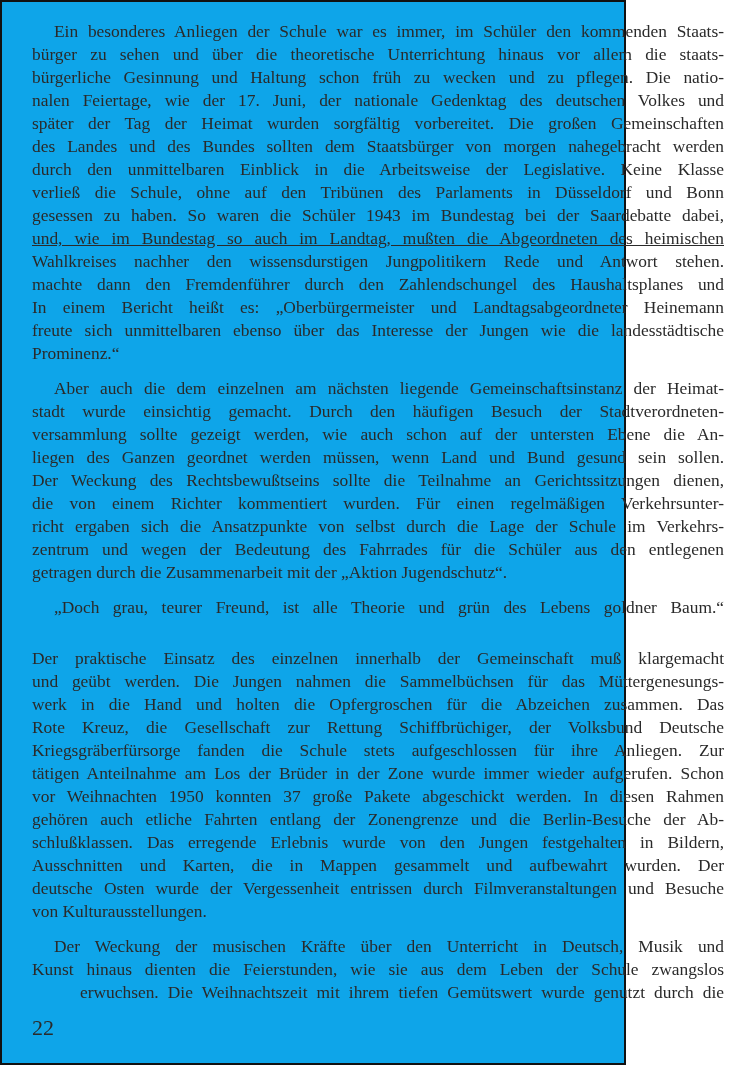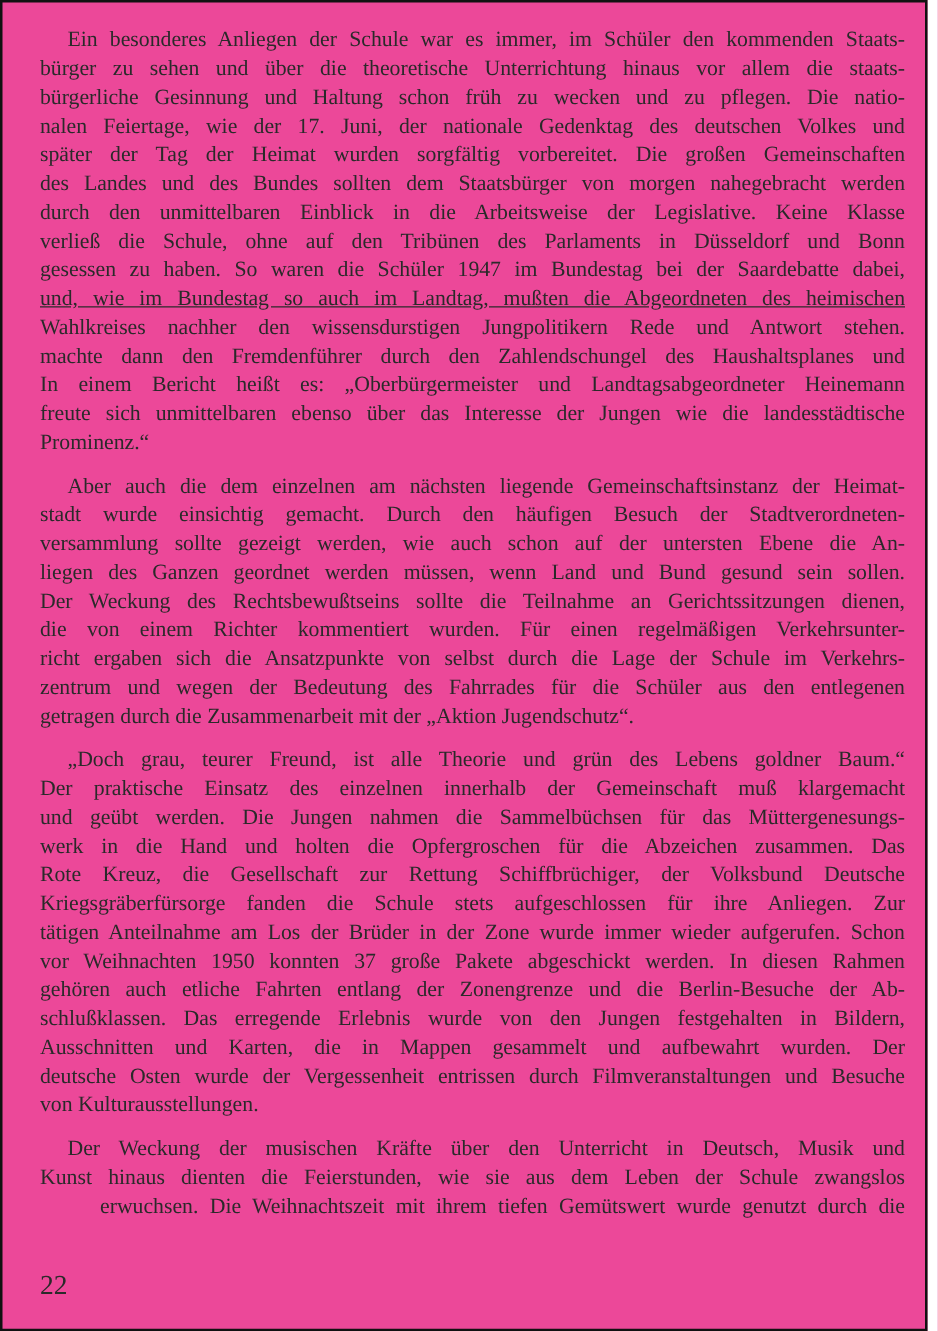--- a/index.html
+++ b/index.html
@@ -8,24 +8,24 @@
       background: #ffffff;
     }
     body {
       width: 750px;
       height: 1065px;
       overflow: hidden;
     }
     .page {
       position: relative;
       box-sizing: border-box;
-      width: 742px;
+      width: 626px;
       height: 1065px;
       border: 2px solid #111111;
-      background: #ec4899;
+      background: #0ea5e9;
     }
     .text-block {
       position: absolute;
       left: 30px;
       top: 18px;
       width: 692px;
       font-family: "Liberation Serif", "DejaVu Serif", serif;
       font-size: 17.4px;
       line-height: 23px;
       color: #2a2a2a;
@@ -65,42 +65,42 @@
   <div class="text-block" id="text-block">
       <div class="para" style="text-indent: 0px;">
         <span class="line first" style="white-space: nowrap; display: block;">Ein besonderes Anliegen der Schule war es immer, im Schüler den kommenden Staats-</span>
         <span class="line" style="white-space: nowrap; display: block;">bürger zu sehen und über die theoretische Unterrichtung hinaus vor allem die staats-</span>
         <span class="line" style="white-space: nowrap; display: block;">bürgerliche Gesinnung und Haltung schon früh zu wecken und zu pflegen. Die natio-</span>
         <span class="line" style="white-space: nowrap; display: block;">nalen Feiertage, wie der 17. Juni, der nationale Gedenktag des deutschen Volkes und</span>
         <span class="line" style="white-space: nowrap; display: block;">später der Tag der Heimat wurden sorgfältig vorbereitet. Die großen Gemeinschaften</span>
         <span class="line" style="white-space: nowrap; display: block;">des Landes und des Bundes sollten dem Staatsbürger von morgen nahegebracht werden</span>
         <span class="line" style="white-space: nowrap; display: block;">durch den unmittelbaren Einblick in die Arbeitsweise der Legislative. Keine Klasse</span>
         <span class="line" style="white-space: nowrap; display: block;">verließ die Schule, ohne auf den Tribünen des Parlaments in Düsseldorf und Bonn</span>
-        <span class="line" style="white-space: nowrap; display: block;">gesessen zu haben. So waren die Schüler 1947 im Bundestag bei der Saardebatte dabei,</span>
+        <span class="line" style="white-space: nowrap; display: block;">gesessen zu haben. So waren die Schüler 1943 im Bundestag bei der Saardebatte dabei,</span>
         <span class="line" style="white-space: nowrap; display: block; text-decoration: underline;">und, wie im Bundestag so auch im Landtag, mußten die Abgeordneten des heimischen</span>
         <span class="line" style="white-space: nowrap; display: block;">Wahlkreises nachher den wissensdurstigen Jungpolitikern Rede und Antwort stehen.</span>
         <span class="line" style="white-space: nowrap; display: block;">machte dann den Fremdenführer durch den Zahlendschungel des Haushaltsplanes und</span>
         <span class="line" style="white-space: nowrap; display: block;">In einem Bericht heißt es: „Oberbürgermeister und Landtagsabgeordneter Heinemann</span>
         <span class="line" style="white-space: nowrap; display: block;">freute sich unmittelbaren ebenso über das Interesse der Jungen wie die landesstädtische</span>
         <span class="line last" style="white-space: nowrap; display: block;">Prominenz.“</span>
       </div>
       <div class="para" style="text-indent: 0px;">
         <span class="line first" style="white-space: nowrap; display: block;">Aber auch die dem einzelnen am nächsten liegende Gemeinschaftsinstanz der Heimat-</span>
         <span class="line" style="white-space: nowrap; display: block;">stadt wurde einsichtig gemacht. Durch den häufigen Besuch der Stadtverordneten-</span>
         <span class="line" style="white-space: nowrap; display: block;">versammlung sollte gezeigt werden, wie auch schon auf der untersten Ebene die An-</span>
         <span class="line" style="white-space: nowrap; display: block;">liegen des Ganzen geordnet werden müssen, wenn Land und Bund gesund sein sollen.</span>
         <span class="line" style="white-space: nowrap; display: block;">Der Weckung des Rechtsbewußtseins sollte die Teilnahme an Gerichtssitzungen dienen,</span>
         <span class="line" style="white-space: nowrap; display: block;">die von einem Richter kommentiert wurden. Für einen regelmäßigen Verkehrsunter-</span>
         <span class="line" style="white-space: nowrap; display: block;">richt ergaben sich die Ansatzpunkte von selbst durch die Lage der Schule im Verkehrs-</span>
         <span class="line" style="white-space: nowrap; display: block;">zentrum und wegen der Bedeutung des Fahrrades für die Schüler aus den entlegenen</span>
         <span class="line last" style="white-space: nowrap; display: block;">getragen durch die Zusammenarbeit mit der „Aktion Jugendschutz“.</span>
       </div>
       <div class="para" style="text-indent: 0px;">
         <span class="line first" style="white-space: nowrap; display: block;">„Doch grau, teurer Freund, ist alle Theorie und grün des Lebens goldner Baum.“</span>
-        <span class="line" style="white-space: nowrap; display: block;">Der praktische Einsatz des einzelnen innerhalb der Gemeinschaft muß klargemacht</span>
+        <span class="line" style="white-space: nowrap; display: block; margin-top: 28px;">Der praktische Einsatz des einzelnen innerhalb der Gemeinschaft muß klargemacht</span>
         <span class="line" style="white-space: nowrap; display: block;">und geübt werden. Die Jungen nahmen die Sammelbüchsen für das Müttergenesungs-</span>
         <span class="line" style="white-space: nowrap; display: block;">werk in die Hand und holten die Opfergroschen für die Abzeichen zusammen. Das</span>
         <span class="line" style="white-space: nowrap; display: block;">Rote Kreuz, die Gesellschaft zur Rettung Schiffbrüchiger, der Volksbund Deutsche</span>
         <span class="line" style="white-space: nowrap; display: block;">Kriegsgräberfürsorge fanden die Schule stets aufgeschlossen für ihre Anliegen. Zur</span>
         <span class="line" style="white-space: nowrap; display: block;">tätigen Anteilnahme am Los der Brüder in der Zone wurde immer wieder aufgerufen. Schon</span>
         <span class="line" style="white-space: nowrap; display: block;">vor Weihnachten 1950 konnten 37 große Pakete abgeschickt werden. In diesen Rahmen</span>
         <span class="line" style="white-space: nowrap; display: block;">gehören auch etliche Fahrten entlang der Zonengrenze und die Berlin-Besuche der Ab-</span>
         <span class="line" style="white-space: nowrap; display: block;">schlußklassen. Das erregende Erlebnis wurde von den Jungen festgehalten in Bildern,</span>
         <span class="line" style="white-space: nowrap; display: block;">Ausschnitten und Karten, die in Mappen gesammelt und aufbewahrt wurden. Der</span>
         <span class="line" style="white-space: nowrap; display: block;">deutsche Osten wurde der Vergessenheit entrissen durch Filmveranstaltungen und Besuche</span>

